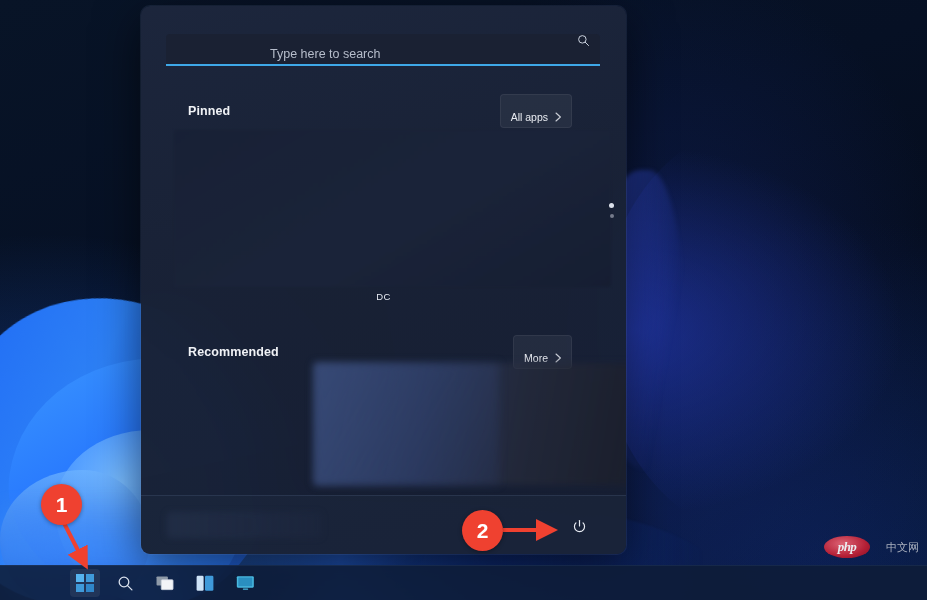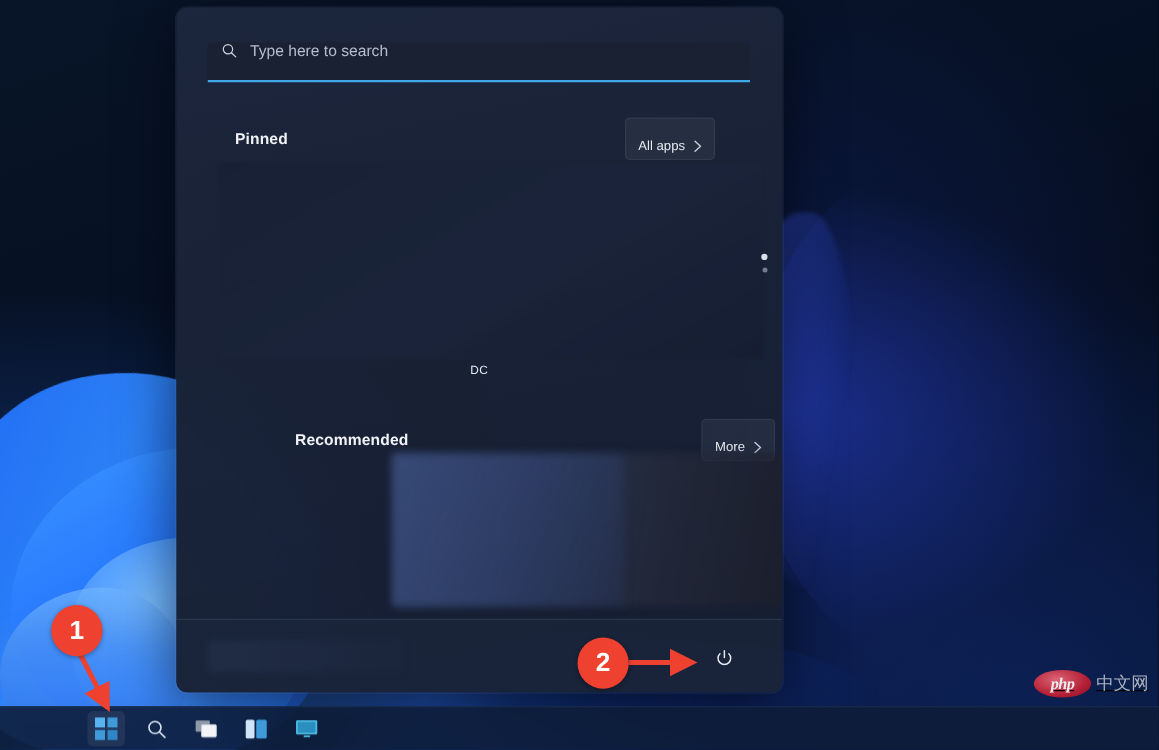--- a/index.html
+++ b/index.html
@@ -114,23 +114,24 @@
   
   #search-wrap {
     position: absolute;
     left: 25px;
     top: 28px;
     width: 434px;
     height: 32px;
     background: #1a2133;
     border-radius: 4px 4px 0 0;
     display: flex;
-    align-items: flex-start;
+    align-items: flex-end;
     border-bottom: 2px solid #3ea8e8;
     box-sizing: border-box;
+    flex-direction: column;
   }
   #search-wrap .mag {
     margin-left: 11px;
     margin-right: 10px;
     display: block;
     flex: 0 0 auto;
   }
   #search-input {
     background: transparent;
     border: none;
@@ -166,21 +167,21 @@
     border: 1px solid rgba(255,255,255,0.06);
     border-radius: 4px;
     padding: 16px 9px 4px 10px;
     color: #e8ebf1;
     font-size: 10.5px;
     cursor: pointer;
   }
   .head-btn .chev { opacity: .85; }
 
   #pinned-head { top: 88px; }
-  #recommended-head { top: 329px; margin-left: 48px; }
+  #recommended-head { top: 329px; }
 
   
   #pinned-plate {
     position: absolute;
     left: 33px;
     top: 124px;
     width: 437px;
     height: 157px;
     background: linear-gradient(150deg, rgba(24,33,54,.93), rgba(27,36,58,.9) 55%, rgba(22,30,50,.95));
     filter: blur(1px);
@@ -317,41 +318,40 @@
 
   .ann-svg { position: absolute; pointer-events: none; overflow: visible; }
 
   
   #watermark {
     position: absolute;
     right: 8px;
     bottom: 42px;
     display: flex;
     align-items: center;
-    gap: 4px;
+    gap: 16px;
     opacity: .92;
-    text-decoration: underline;
   }
   #php-logo {
     width: 46px; height: 22px;
     border-radius: 50%;
     background: radial-gradient(ellipse at 40% 35%, #f06a78, #c21f33 62%, #8c0f20 100%);
     color: #fff;
     font-size: 13px;
     font-weight: bold;
     font-style: italic;
     display: flex;
     align-items: center;
     justify-content: center;
     letter-spacing: -.5px;
     font-family: "Liberation Serif", serif;
   }
   #wm-text {
     color: #b9bec9;
-    font-size: 14px;
+    font-size: 11px;
     font-family: "DejaVu Sans", sans-serif;
   }
 </style>
 </head>
 <body>
 
 <div id="screen">
 
   <div class="wall">
     <div class="ribbon r1"></div>

